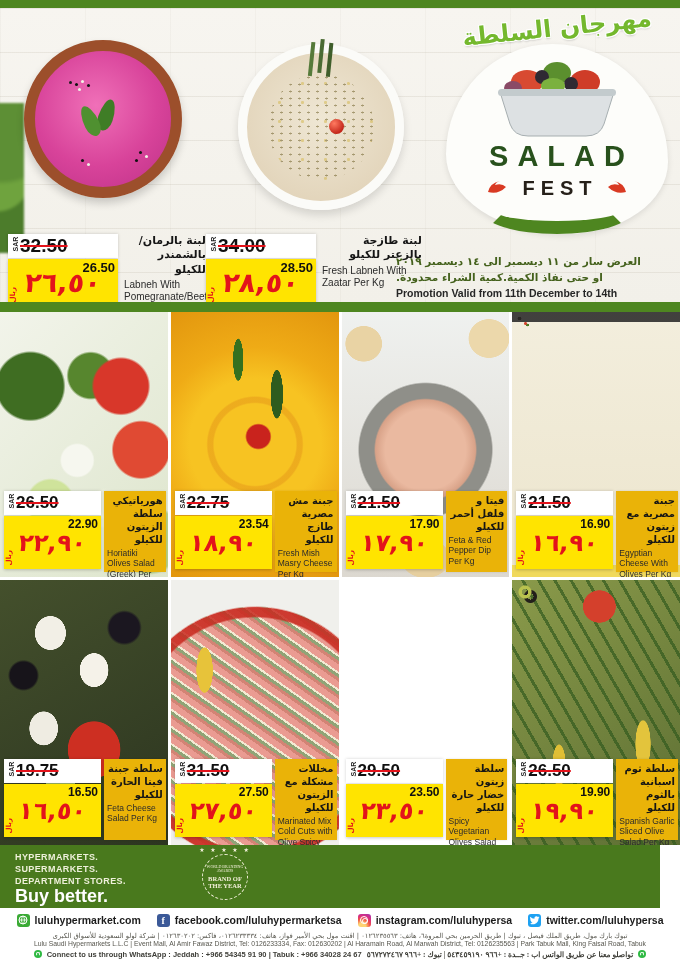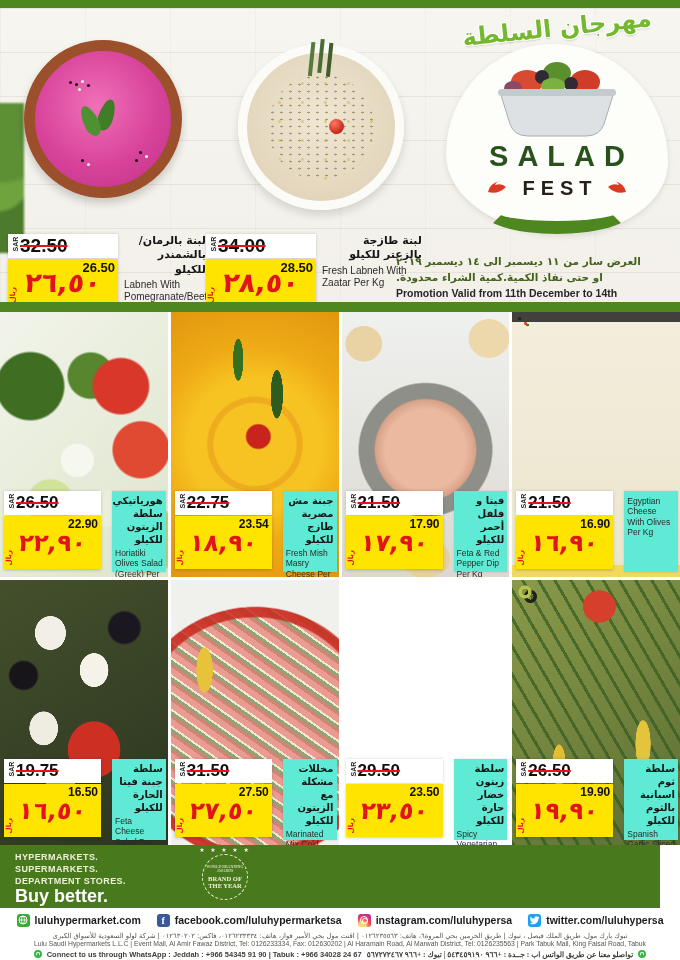--- a/index.html
+++ b/index.html
@@ -96,21 +96,21 @@
     display:grid; grid-template-columns:repeat(4,1fr); grid-template-rows:1fr 1fr; gap:3px; }
   .cell { position:relative; overflow:hidden; }
   .photo { position:absolute; inset:0; background-repeat:no-repeat; }
   .tag-area { position:absolute; left:0; right:0; bottom:0; height:88px; display:flex; gap:3px; padding:2px 2px 5px 4px; }
   .g .pt-col { width:97px; }
   .g .sar-box { height:24px; }
   .g .oldp { font-size:17px; }
   .g .ytag { height:53px; }
   .g .arp { font-size:24px; }
   .g .newp { font-size:12px; }
-  .g .pt-names { background:#5eead4; padding:3px; box-shadow:0 0 2px rgba(0,0,0,.12);margin-left:8px; }
+  .g .pt-names { background:#eab308; padding:3px; box-shadow:0 0 2px rgba(0,0,0,.12); }
   .g .n-ar { font-size:10px; }
   .g .n-en { font-size:8.5px; }
 
   
   .p1 { background-image:
     radial-gradient(circle at 72% 28%, #d8372a 0 12%, transparent 13%),
     radial-gradient(circle at 84% 52%, #e04a33 0 14%, transparent 15%),
     radial-gradient(circle at 46% 56%, #f6f7ef 0 9%, transparent 10%),
     radial-gradient(circle at 62% 74%, #e9edda 0 8%, transparent 9%),
     radial-gradient(circle at 30% 72%, #cfe39b 0 10%, transparent 11%),
@@ -386,20 +386,21 @@
               <span class="sar">SAR</span>
               <span class="oldp">21.50</span>
             </div>
           <div class="ytag">
               <span class="riyal">ريال</span>
               <span class="arp">١٦,٩٠</span>
               <span class="newp">16.90</span>
             </div>
         </div>
         <div class="pt-names">
+          <div class="n-ar">جبنة مصرية مع زيتون للكيلو</div>
           <div class="n-en">Egyptian Cheese With Olives Per Kg</div>
         </div>
       </div>
     </div>
 
     <div class="cell">
       <div class="photo p5"></div>
       <div class="tag-area ptag g">
         <div class="pt-col">
           <div class="sar-box">

